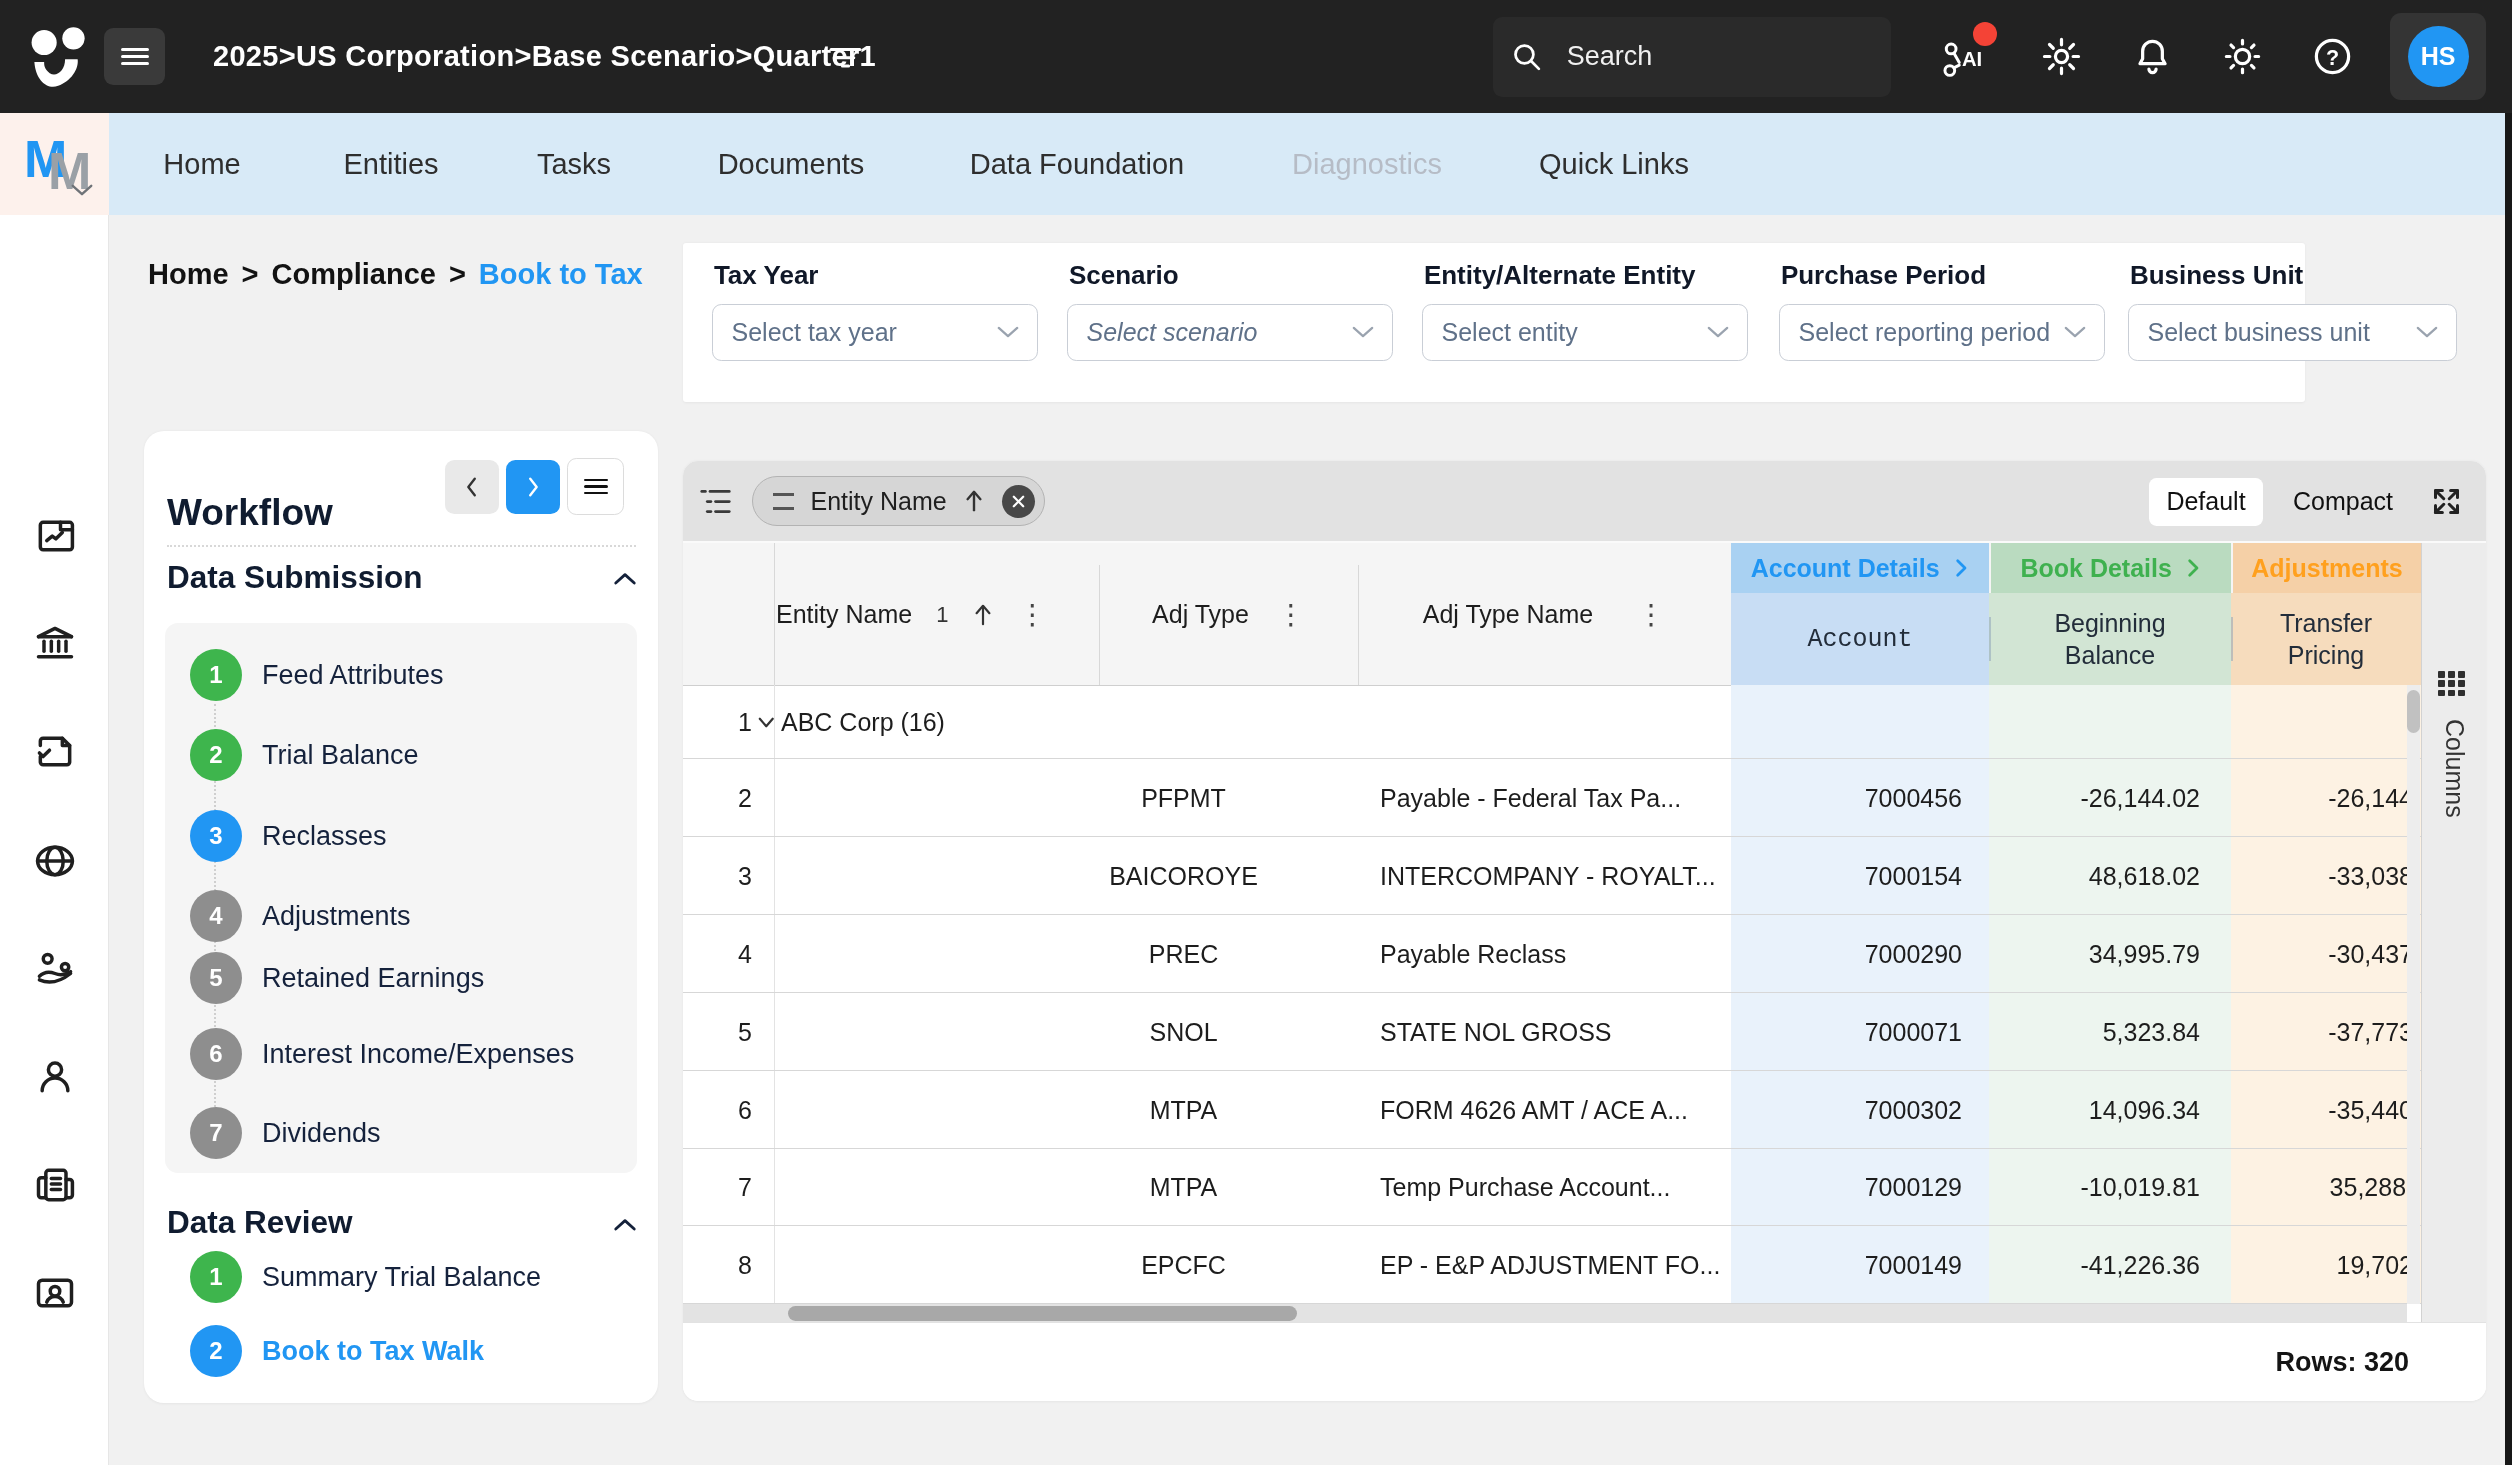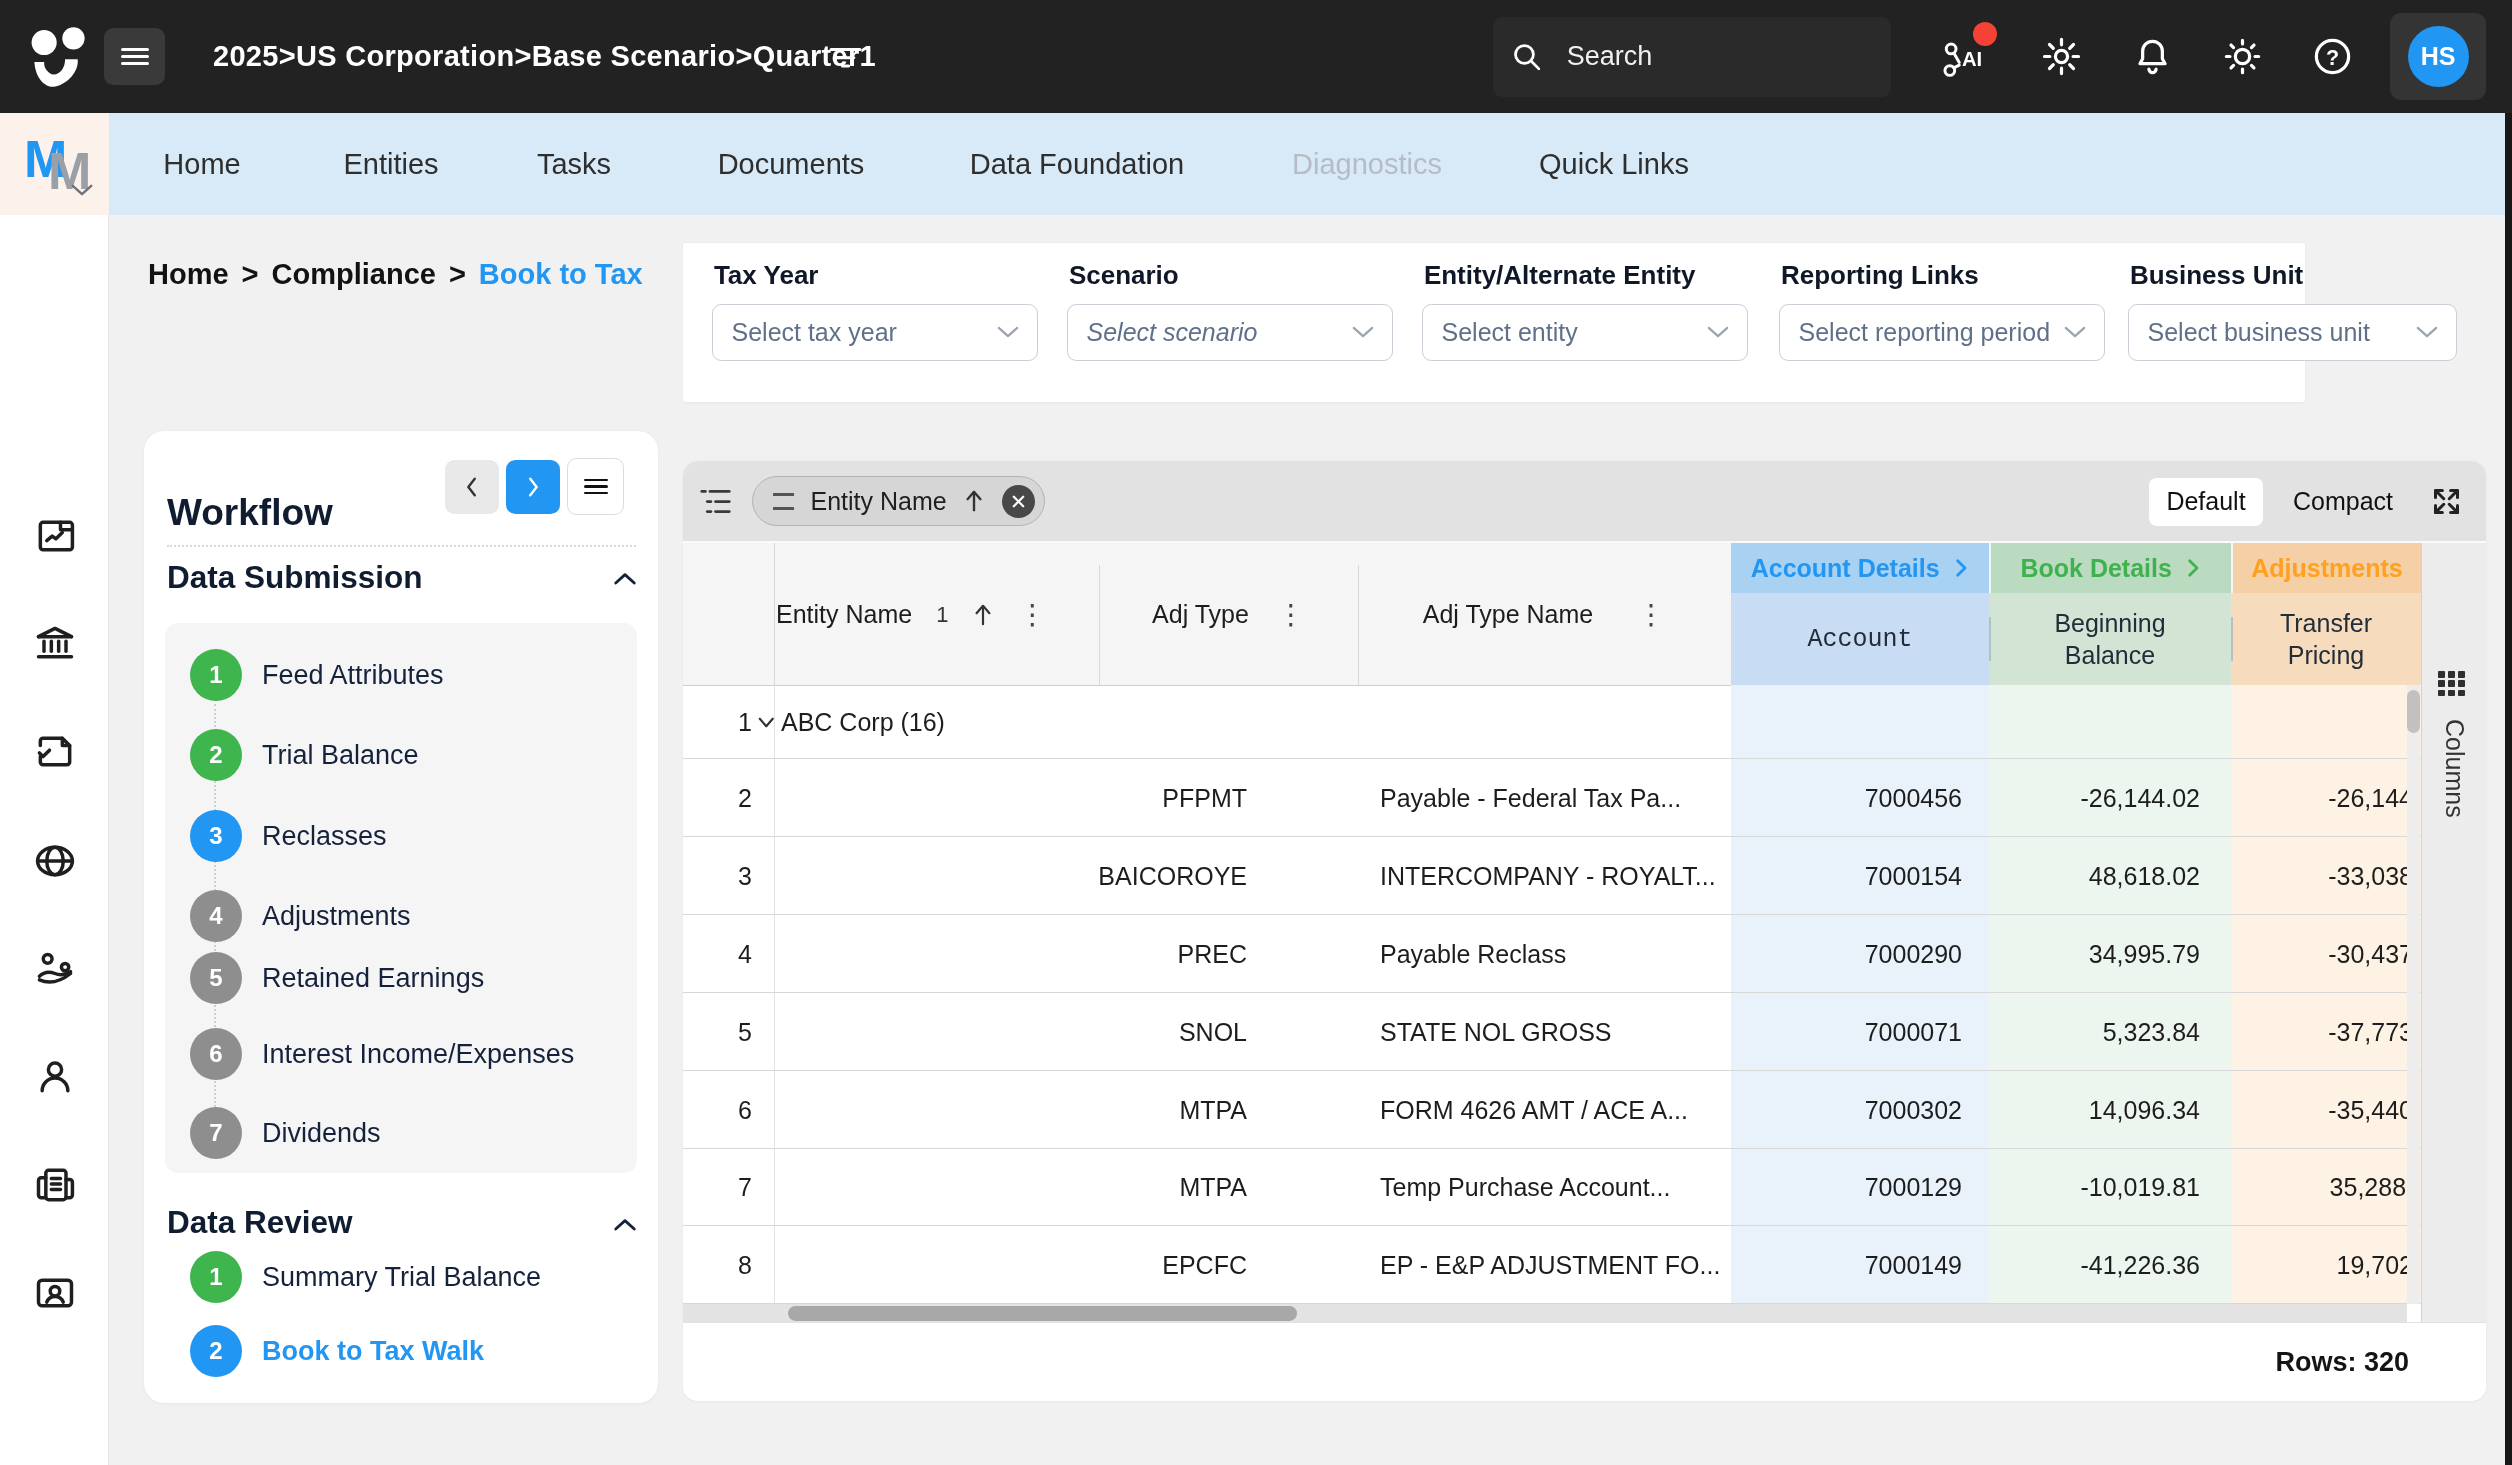--- a/index.html
+++ b/index.html
@@ -105,21 +105,21 @@
   .sub{position:absolute;top:132px;height:93px;display:flex;align-items:center;justify-content:center;text-align:center;
        font-size:25px;color:#232d3a;line-height:1.25;cursor:pointer;}
   .subtick{position:absolute;top:156px;height:44px;width:1.9px;background:#8fa5b8;opacity:.55;}
 
   .col-stripe{position:absolute;top:224px;height:619px;}
   .trow{position:absolute;left:0;width:1738px;border-bottom:0.9px solid #d7d7d7;box-sizing:border-box;}
   .trow span{position:absolute;font-size:25px;color:#1d1d1d;white-space:nowrap;}
   .c-num{left:0;width:69px;text-align:right;}
   .c-grp-chev{left:74px;top:0;width:18.5px;height:13px;}
   .c-grouplabel{left:98px;font-weight:400;color:#141414;}
-  .c-type{left:397px;width:167px;text-align:right;}
+  .c-type{left:417px;width:167px;text-align:center;}
   .c-name{left:697px;width:352px;overflow:hidden;}
   .c-acct{left:1048px;width:231px;text-align:right;}
   .c-bb{left:1306px;width:211px;text-align:right;}
   .c-tp{left:1548px;width:182px;text-align:right;overflow:hidden;}
 
   .vscroll-track{position:absolute;left:1724px;top:224px;width:13px;height:619px;background:#ededed;}
   .vscroll-thumb{position:absolute;left:1724px;top:229px;width:13px;height:43px;background:#c1c1c1;border-radius:6.5px;}
   .hscroll-track{position:absolute;left:0;top:843px;width:1738px;height:18.5px;background:#e3e3e3;}
   .hscroll-thumb{position:absolute;left:105px;top:845px;width:509px;height:15px;background:#a8a8a8;border-radius:7.4px;cursor:grab;}
   .hcorner{position:absolute;left:1724px;top:843px;width:14px;height:18.5px;background:#fff;}
@@ -342,21 +342,21 @@
     <div class="fgroup" style="left:739px;width:326px;">
       <span class="flabel">Entity/Alternate Entity</span>
       <div class="fselect" style="width:326px;">
         <span class="ph">Select entity</span>
         <svg class="stroke" width="24" height="15" viewBox="0 0 26 16" stroke="#9aa3af" stroke-width="2.4">
             <polyline points="3,3 13,12 23,3"></polyline>
           </svg>
       </div>
     </div>
     <div class="fgroup" style="left:1096px;width:326px;">
-      <span class="flabel">Reporting Links</span>
+      <span class="flabel">Purchase Period</span>
       <div class="fselect" style="width:326px;">
         <span class="ph">Select reporting period</span>
         <svg class="stroke" width="24" height="15" viewBox="0 0 26 16" stroke="#9aa3af" stroke-width="2.4">
             <polyline points="3,3 13,12 23,3"></polyline>
           </svg>
       </div>
     </div>
     <div class="fgroup" style="left:1445px;width:329px;">
       <span class="flabel">Business Unit</span>
       <div class="fselect" style="width:329px;">

